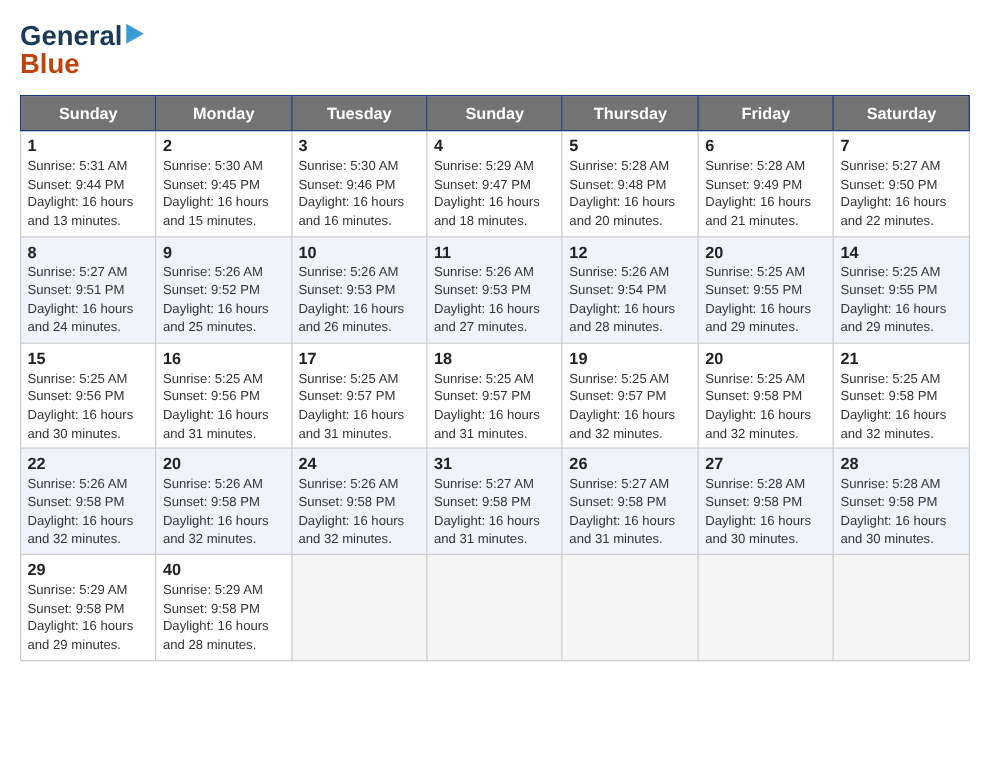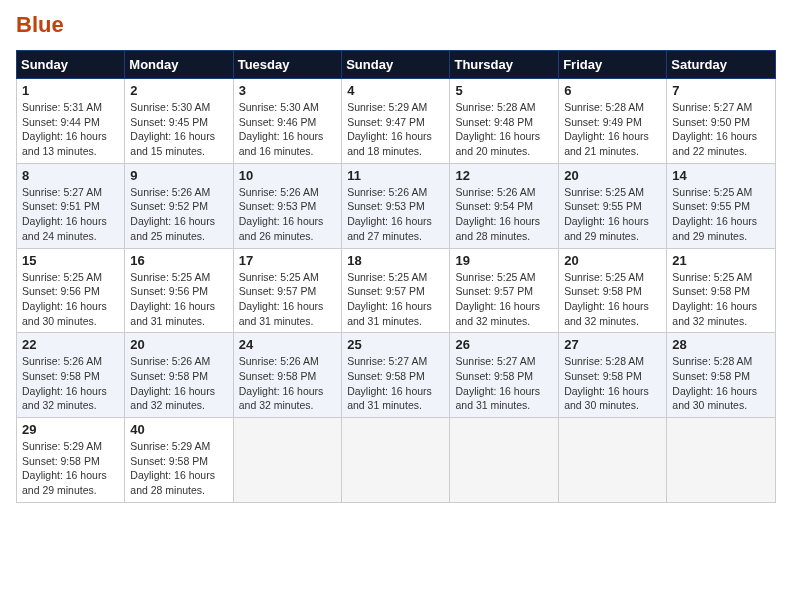--- a/index.html
+++ b/index.html
@@ -32,24 +32,24 @@
     .subtitle {
       font-size: 15px;
       color: #333;
     }
     table {
       width: 100%;
       border-collapse: collapse;
       font-size: 11px;
     }
     thead tr th {
-      background: #0f172a;
+      background: #737373;
       color: #fff;
       padding: 6px 4px;
-      text-align: left;
+      text-align: center;
       font-size: 13px;
       font-weight: bold;
       border: 1px solid #1a3a7c;
     }
     tbody tr td {
       border: 1px solid #ccc;
       vertical-align: top;
       padding: 4px 5px;
       width: 110px;
       min-height: 80px;
@@ -73,20 +73,24 @@
     }
     .row-alt td {
       background: #f0f4fa;
     }
   </style>
 </head>
 <body>
 
 <div class="header-area">
   <div class="logo">
+    <div style="display:flex;align-items:center;">
+      <span style="font-size:22px;font-weight:bold;color:#1a3a5c;">General</span>
+      <span style="display:inline-block;width:0;height:0;border-top:8px solid transparent;border-bottom:8px solid transparent;border-left:14px solid #3a9bd5;margin-left:3px;margin-top:-4px;"></span>
+    </div>
     <span style="font-size:22px;font-weight:bold;color:#c2410c;margin-top:-4px;">Blue</span>
   </div>
   <div class="title-area">
     <div class="month-title"></div>
     <div class="subtitle"></div>
   </div>
 </div>
 
 <table>
   <thead>
@@ -198,21 +202,21 @@
       </td>
         <td>
         <span class="day-num">20</span>
         <span class="day-info">Sunrise: 5:26 AM<br>Sunset: 9:58 PM<br>Daylight: 16 hours<br>and 32 minutes.</span>
       </td>
         <td>
         <span class="day-num">24</span>
         <span class="day-info">Sunrise: 5:26 AM<br>Sunset: 9:58 PM<br>Daylight: 16 hours<br>and 32 minutes.</span>
       </td>
         <td>
-        <span class="day-num">25</span>
+        <span class="day-num">31</span>
         <span class="day-info">Sunrise: 5:27 AM<br>Sunset: 9:58 PM<br>Daylight: 16 hours<br>and 31 minutes.</span>
       </td>
         <td>
         <span class="day-num">26</span>
         <span class="day-info">Sunrise: 5:27 AM<br>Sunset: 9:58 PM<br>Daylight: 16 hours<br>and 31 minutes.</span>
       </td>
         <td>
         <span class="day-num">27</span>
         <span class="day-info">Sunrise: 5:28 AM<br>Sunset: 9:58 PM<br>Daylight: 16 hours<br>and 30 minutes.</span>
       </td>

